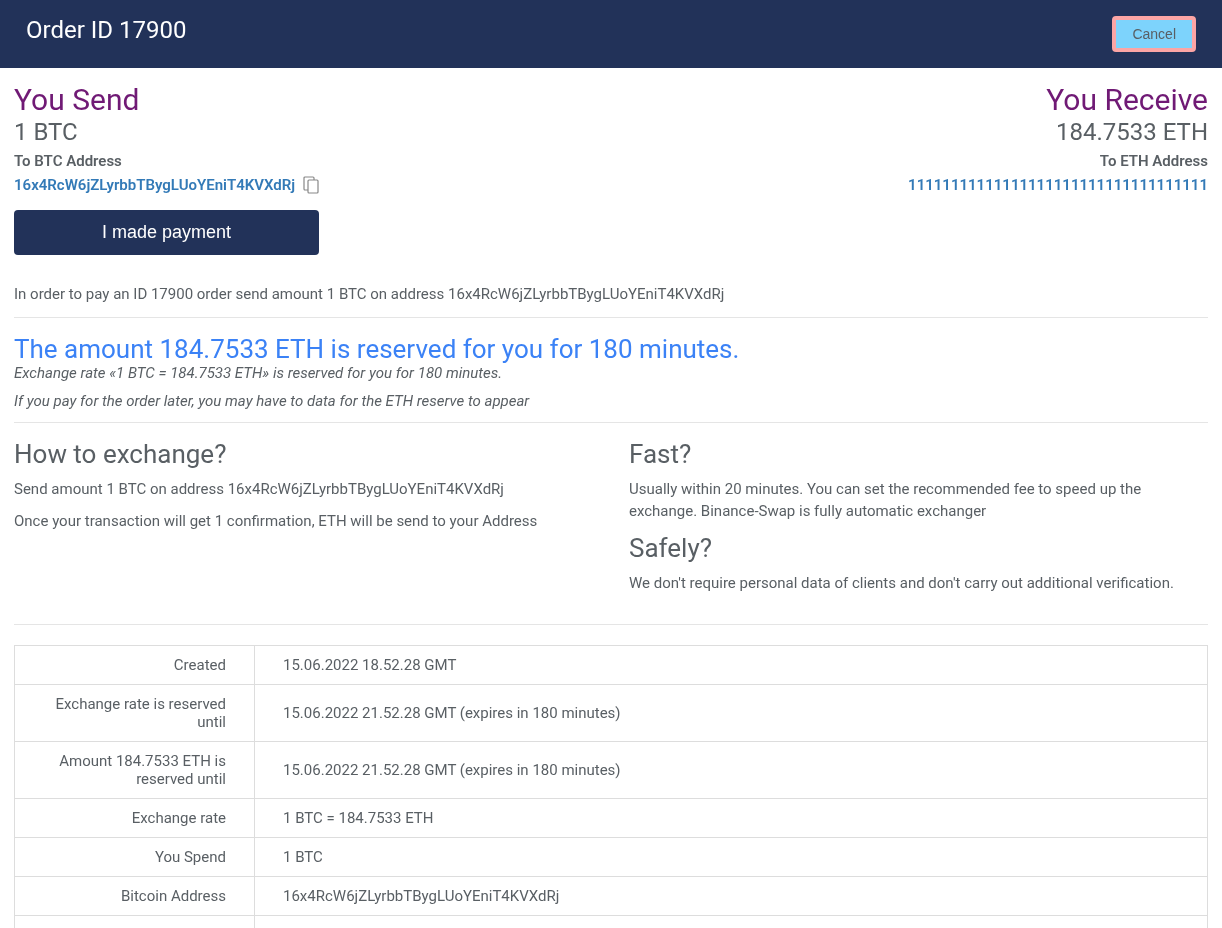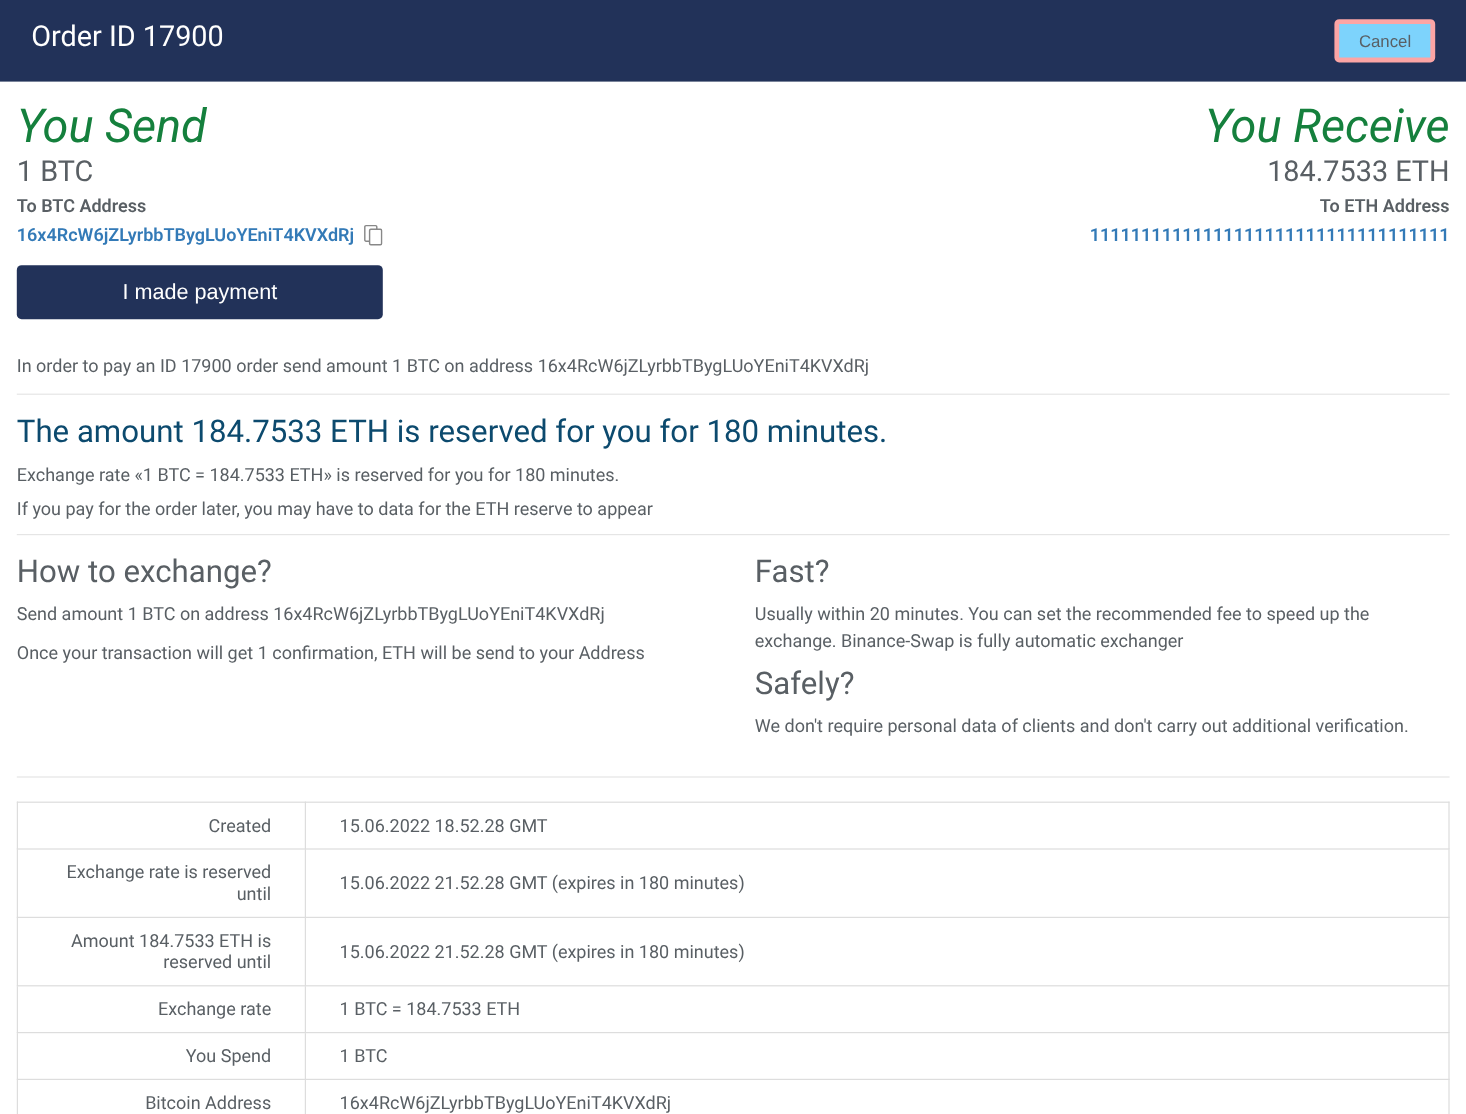--- a/index.html
+++ b/index.html
@@ -42,25 +42,24 @@
     }
     .send-col, .recv-col {
       display: flex;
       flex-direction: column;
     }
     .recv-col {
       text-align: right;
       align-items: flex-end;
     }
     .section-title {
-      font-size: 39px;
-      font-weight: 400;
-      color: #15803d;
+      font-size: 30px;
+      font-weight: 400;
+      color: #701a75;
       line-height: 1.2;
-      font-style: italic;
     }
     .amount-text {
       font-size: 24px;
       color: #595f64;
       font-weight: 400;
       margin-bottom: 6px;
     }
     .addr-label {
       font-size: 15px;
       color: #595f64;
@@ -102,27 +101,27 @@
       font-weight: 400;
     }
     hr.divider {
       border: none;
       border-top: 1px solid #e5e5e5;
       margin: 12px 0 16px 0;
     }
     .reserve-title {
       font-size: 26px;
       font-weight: 400;
-      color: #0c4a6e;
-      margin-bottom: 12px;
+      color: #3b82f6;
     }
     .sub-paragraph {
       font-size: 15px;
       color: #595f64;
       margin-bottom: 10px;
+      font-style: italic;
     }
     .two-col {
       display: flex;
       gap: 36px;
       margin-bottom: 20px;
     }
     .col-left, .col-right {
       flex: 1;
     }
     .q-title {

